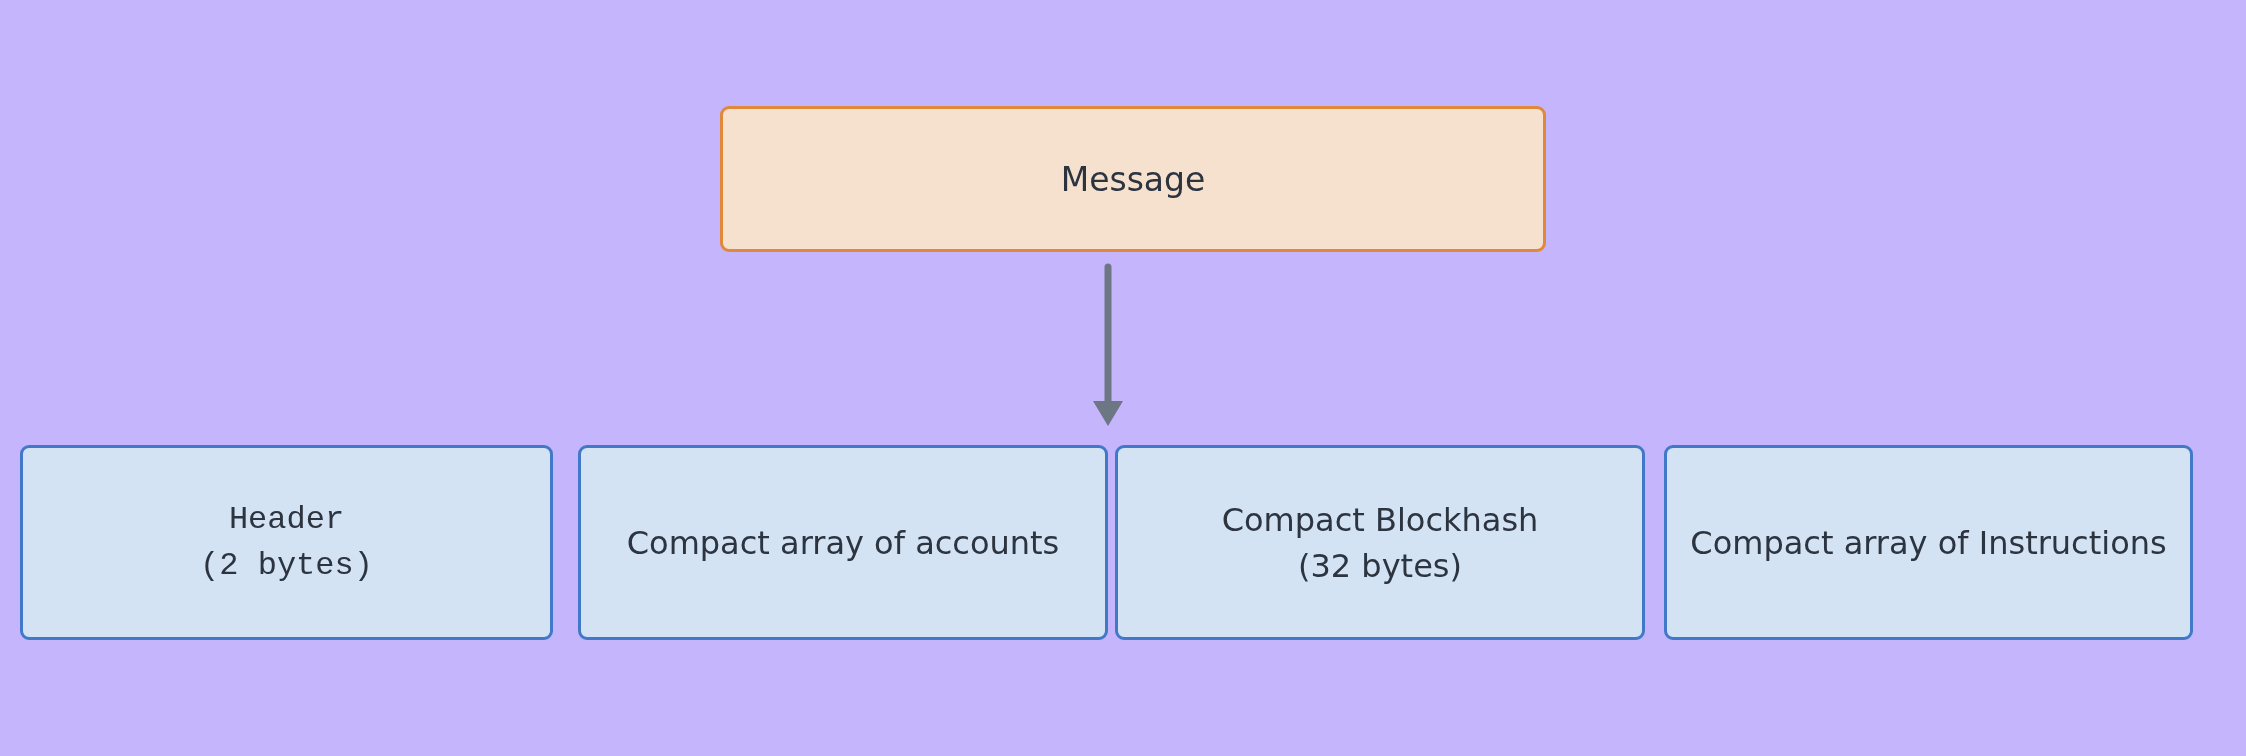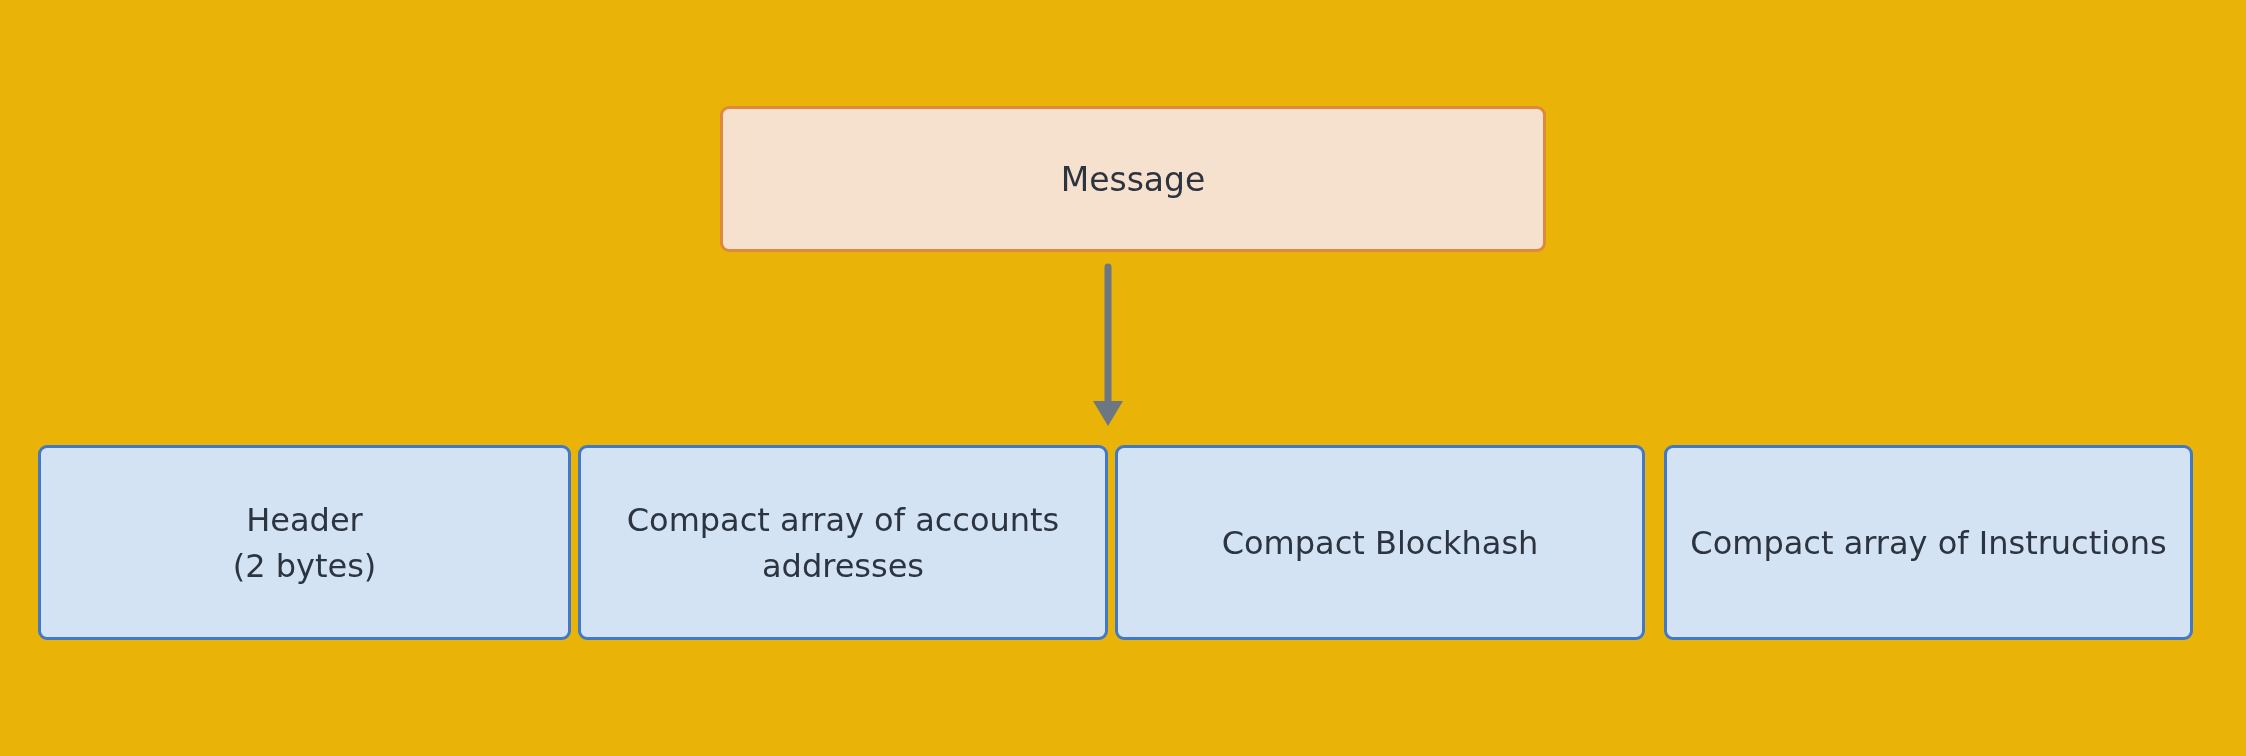--- a/index.html
+++ b/index.html
@@ -4,21 +4,21 @@
 <style>
   html, body {
     margin: 0;
     padding: 0;
     background: #edf0f4;
   }
   .stage {
     position: relative;
     width: 2246px;
     height: 756px;
-    background: #eab308;
+    background: #c4b5fd;
     overflow: hidden;
     font-family: "DejaVu Sans", "Liberation Sans", sans-serif;
     color: #2c3440;
     font-weight: 500;
   }
   .message-box {
     position: absolute;
     left: 720px;
     top: 106px;
     width: 826px;
@@ -48,21 +48,21 @@
     border: 3px solid #4278c8;
     border-radius: 9px;
     display: flex;
     flex-direction: column;
     align-items: center;
     justify-content: center;
     text-align: center;
     font-size: 32px;
     line-height: 46px;
   }
-  .segment-1 { left: 38px;   width: 533px; }
+  .segment-1 { left: 20px;   width: 533px; font-family: Liberation Mono, monospace; }
   .segment-2 { left: 578px;  width: 530px; }
   .segment-3 { left: 1115px; width: 530px; }
   .segment-4 { left: 1649px; width: 529px; margin-left: 15px; }
   .seg-line { display: block; }
 </style>
 </head>
 <body>
 
 <div class="stage">
 
@@ -77,25 +77,25 @@
 
   <div class="segments-row">
 
     <div class="segment segment-1">
       <span class="seg-line">Header</span>
       <span class="seg-line">(2 bytes)</span>
     </div>
 
     <div class="segment segment-2">
       <span class="seg-line">Compact array of accounts</span>
-      <span class="seg-line">addresses</span>
     </div>
 
     <div class="segment segment-3">
       <span class="seg-line">Compact Blockhash</span>
+      <span class="seg-line">(32 bytes)</span>
     </div>
 
     <div class="segment segment-4">
       <span class="seg-line">Compact array of Instructions</span>
     </div>
 
   </div>
 
 </div>
 

